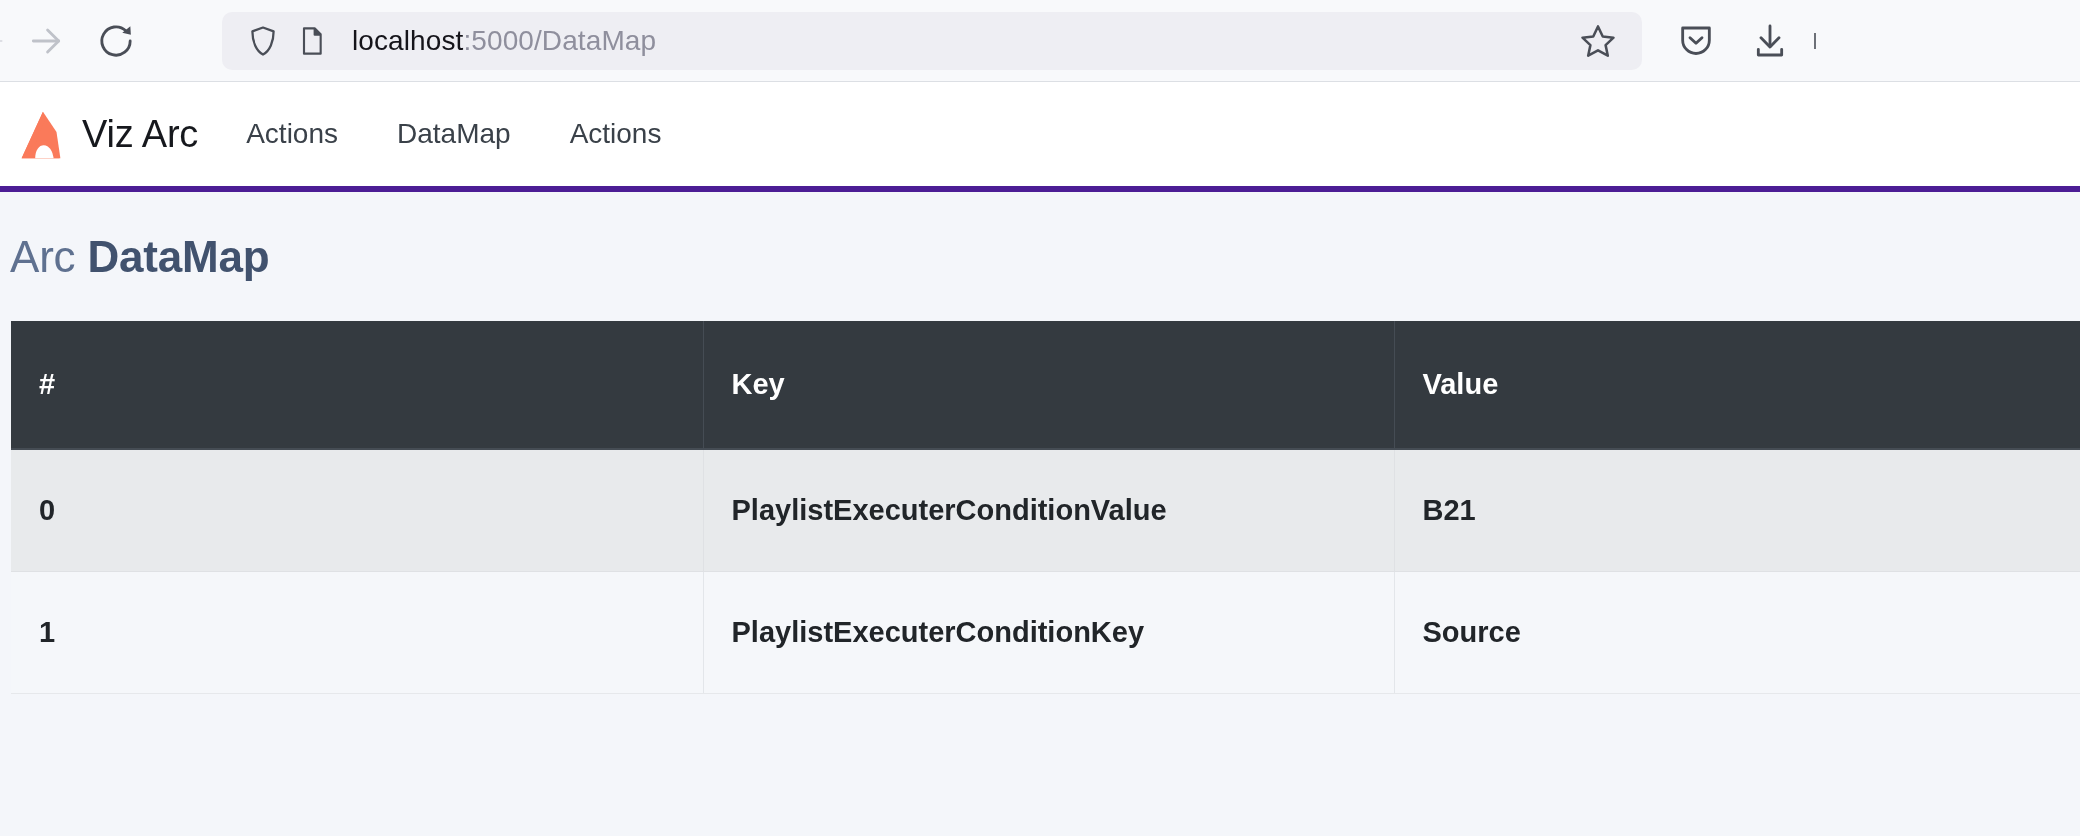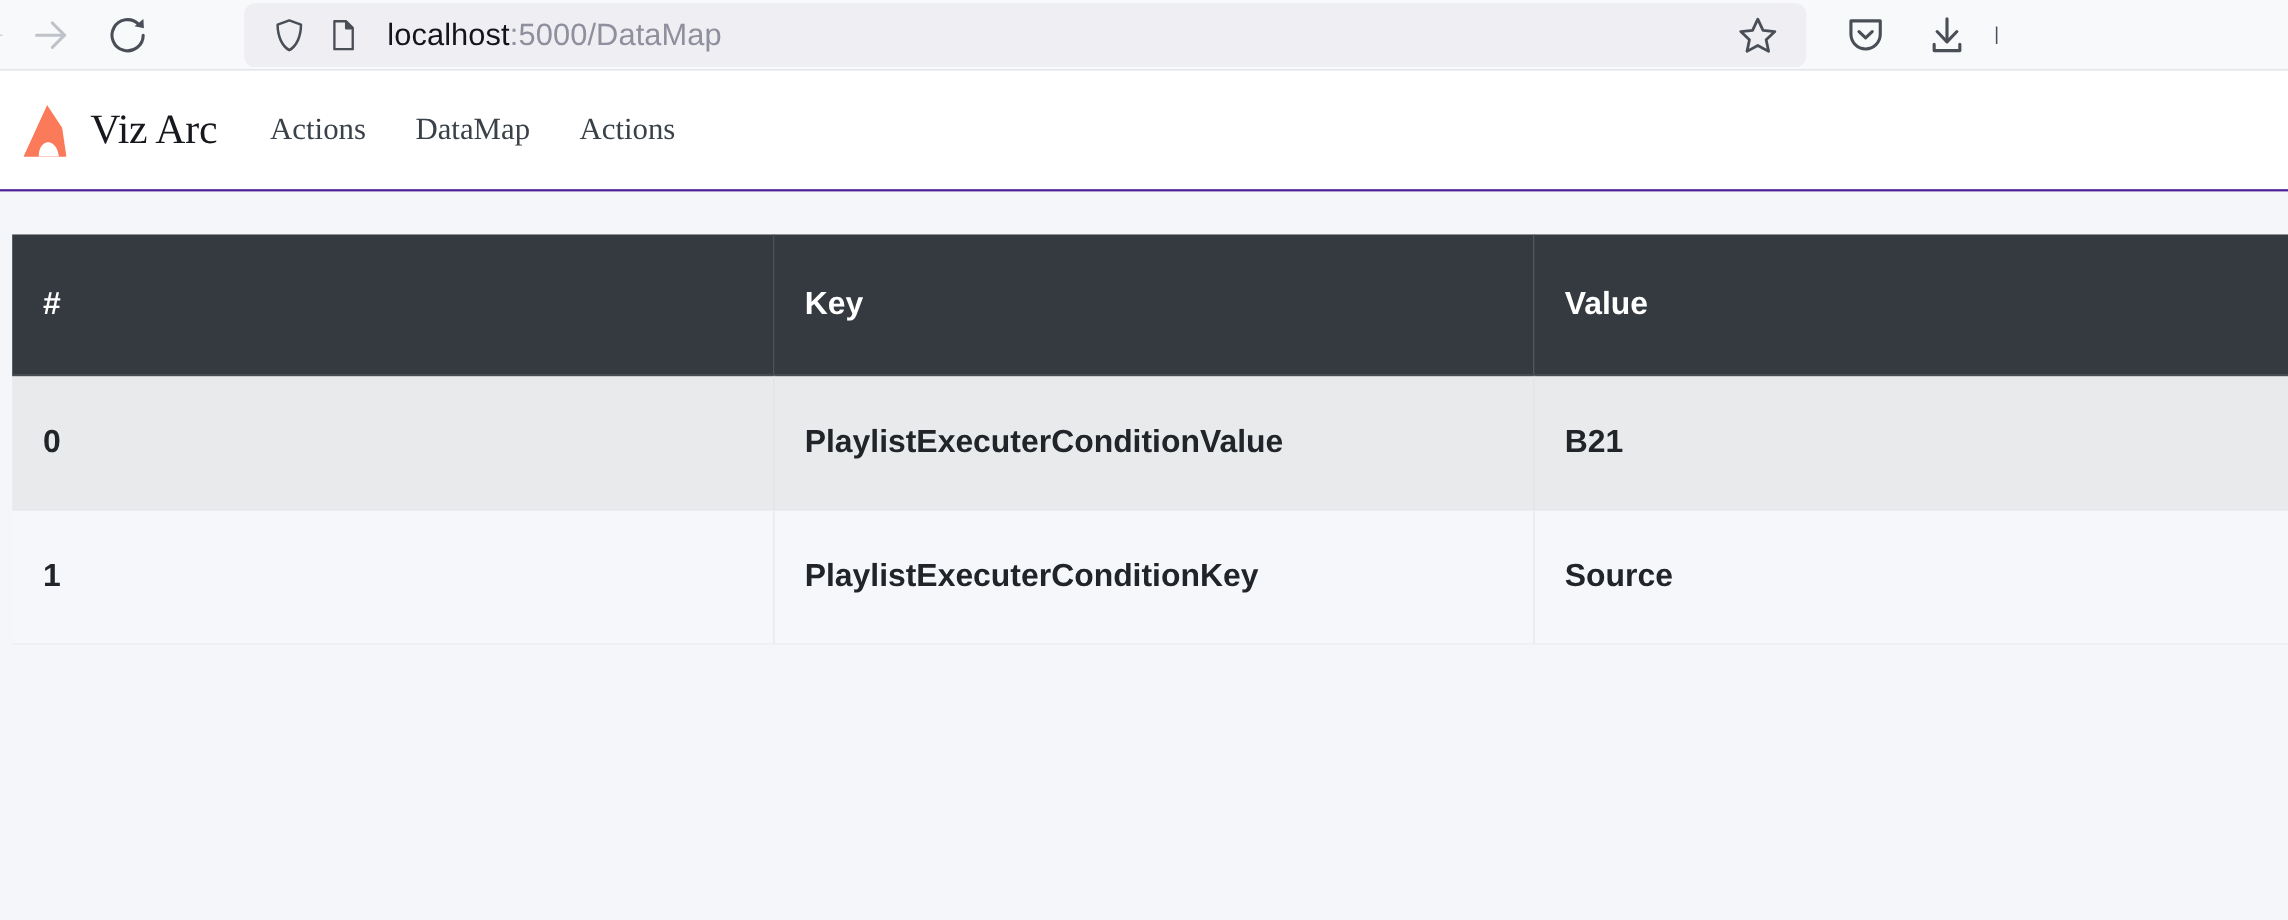--- a/index.html
+++ b/index.html
@@ -11,21 +11,21 @@
     width: 2080px;
     height: 836px;
     overflow: hidden;
     background: #f4f6fa;
     font-family: "Liberation Sans", sans-serif;
     -webkit-font-smoothing: antialiased;
   }
 
   
   .browser-toolbar {
-    height: 64px;
+    height: 82px;
     background: #f8f9fb;
     border-bottom: 1px solid #dcdfe4;
     display: flex;
     align-items: center;
     padding: 0 0 0 0;
     box-sizing: border-box;
     position: relative;
   }
   .nav-btn {
     width: 56px;
@@ -87,26 +87,25 @@
   .toolbar-right .nav-btn { margin-left: 18px; }
   .edge-sliver {
     width: 6px; height: 56px; flex: 0 0 auto; margin-left: 16px;
     display: flex; align-items: center; overflow: hidden;
   }
 
   
   .site-navbar {
     height: 110px;
     background: #ffffff;
-    border-bottom: 2px solid #4c1d95;
+    border-bottom: 6px solid #4c1d95;
     display: flex;
     align-items: center;
     padding-left: 10px;
     box-sizing: border-box;
-    font-family: Liberation Serif, serif;
   }
   .brand {
     display: flex;
     align-items: center;
     margin-right: 48px;
   }
   .brand-logo {
     width: 62px;
     height: 62px;
     flex: 0 0 auto;
@@ -117,20 +116,21 @@
   .brand-name {
     font-size: 38px;
     color: #16181d;
     margin-left: 10px;
     letter-spacing: -0.2px;
     white-space: nowrap;
   }
   .nav-links {
     display: flex;
     align-items: flex-start;
+    gap: 14px;
   }
   .nav-link {
     font-size: 28px;
     color: #3a4149;
     margin-right: 45px;
     white-space: nowrap;
     cursor: pointer;
   }
   .nav-link:last-child { margin-right: 0; }
 
@@ -293,20 +293,24 @@
   </div>
   <div class="nav-links">
     <span class="nav-link">Actions</span>
     <span class="nav-link">DataMap</span>
     <span class="nav-link">Actions</span>
   </div>
 </div>
 
 <div class="page-body">
 
+  <div class="page-title">
+    <span class="t-light">Arc</span>
+    <span class="t-bold">DataMap</span>
+  </div>
 
   <div class="table-wrap">
     <table class="datamap">
       <colgroup>
         <col class="col-w-idx">
         <col class="col-w-key">
         <col class="col-w-val">
       </colgroup>
       <thead>
         <tr>

